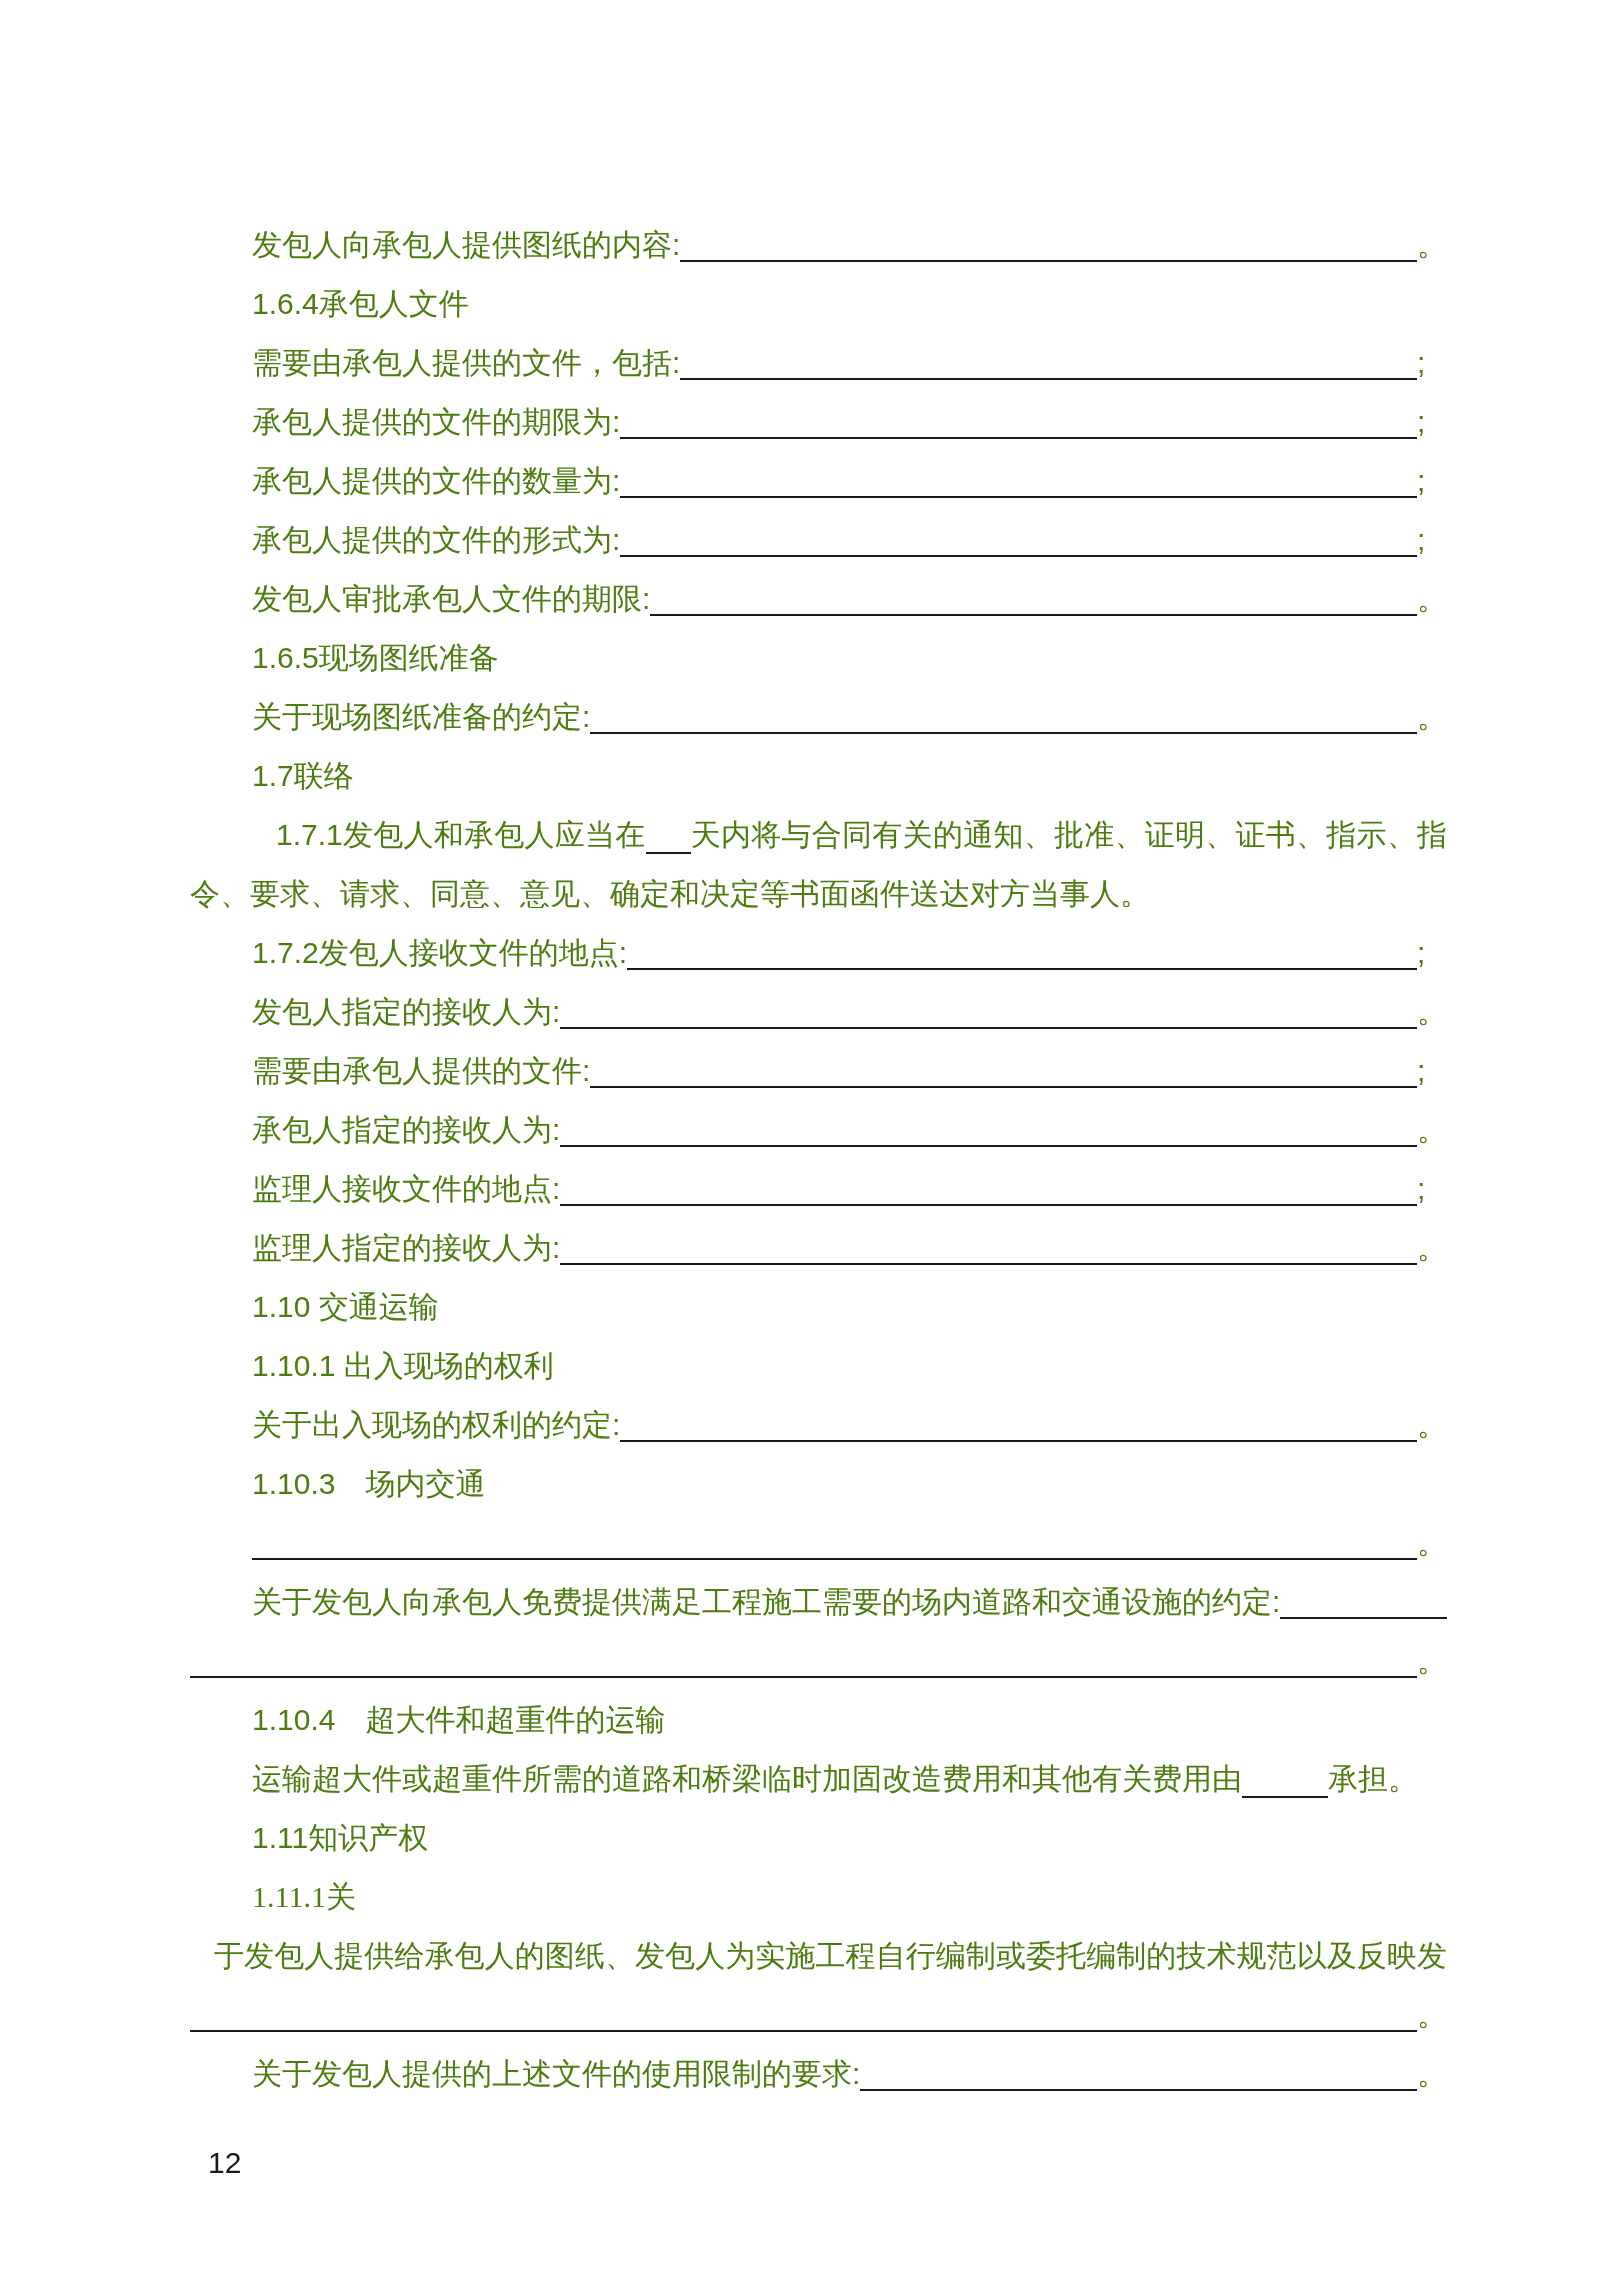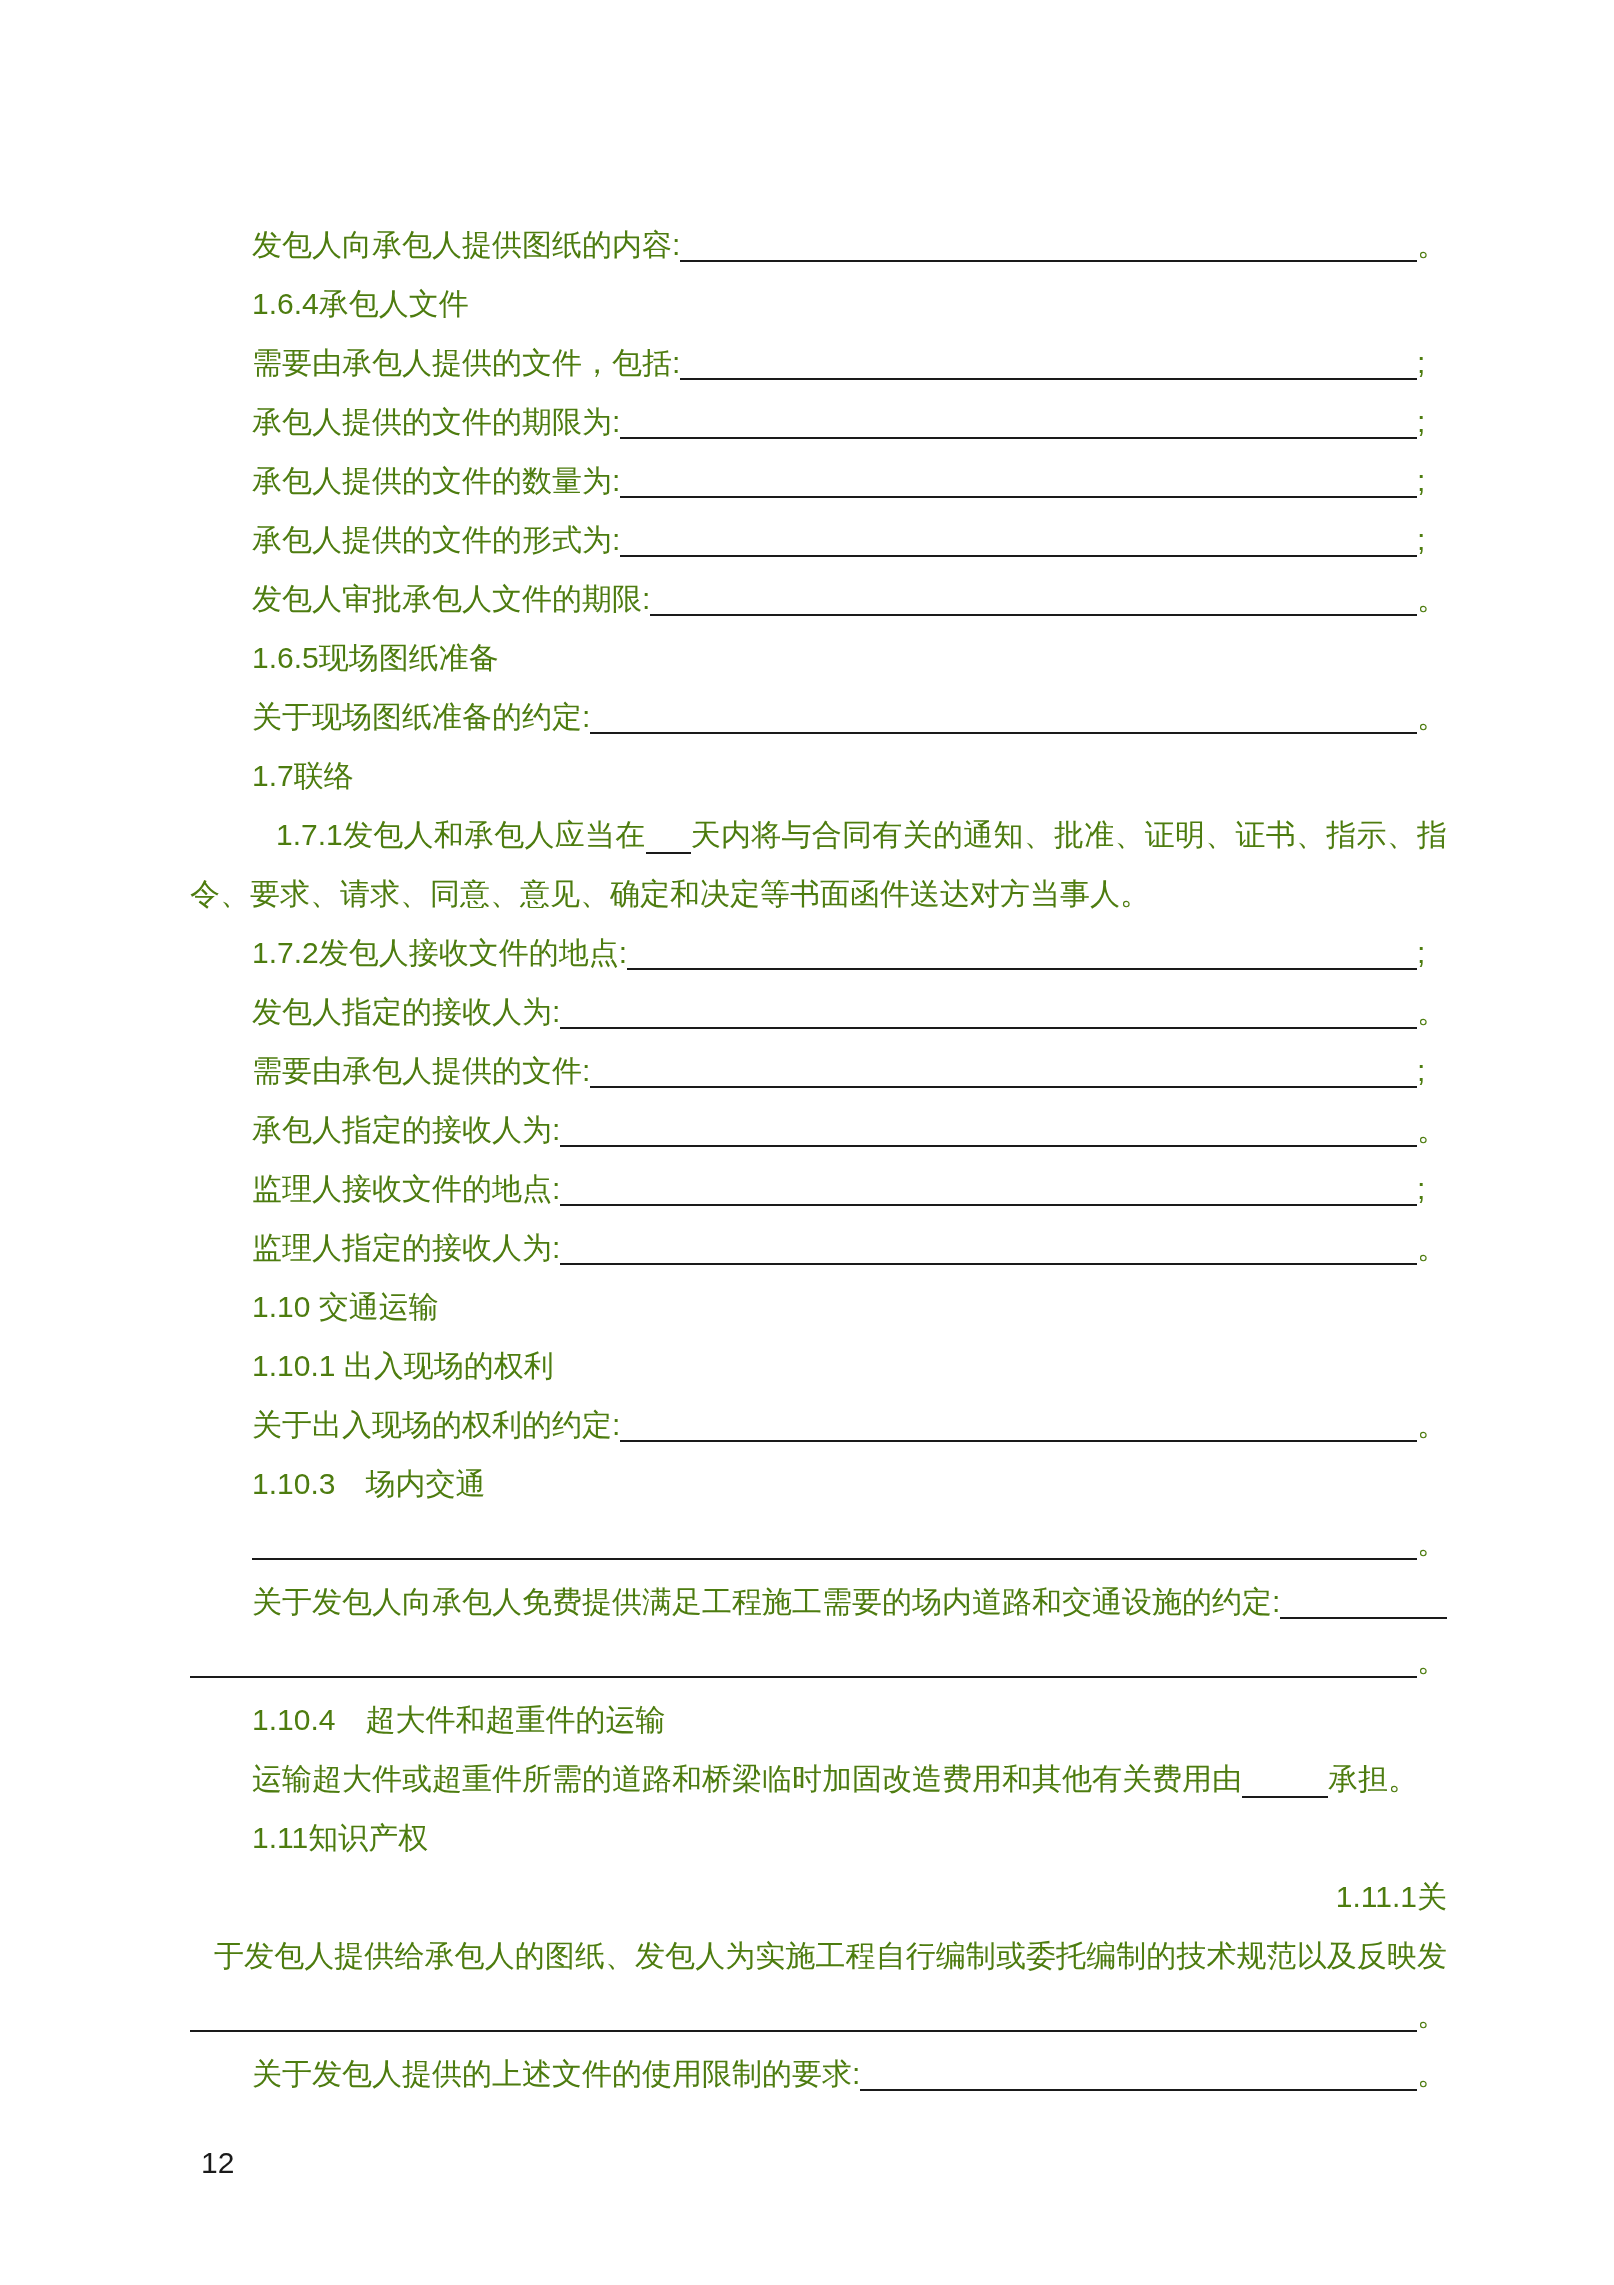--- a/index.html
+++ b/index.html
@@ -43,31 +43,32 @@
     text-align: left;
   }
   .jline {
     text-align: justify;
     text-align-last: justify;
     white-space: normal;
     margin-left: 24px;
   }
   .splitline {
     display: flex;
-    justify-content: flex-end;
+    justify-content: flex-start;
+    font-family: Liberation Serif, serif;
   }
   .blank {
     display: inline-block;
     height: 0.9px;
     border-bottom: 2.7px solid #1a1a1a;
     vertical-align: -9px;
   }
   .pagenum {
     position: absolute;
-    left: 201px;
+    left: 208px;
     top: 2133px;
     height: 59px;
     line-height: 59px;
     font-size: 30px;
   }
 </style>
 </head>
 <body>
 
 <div class="page">

